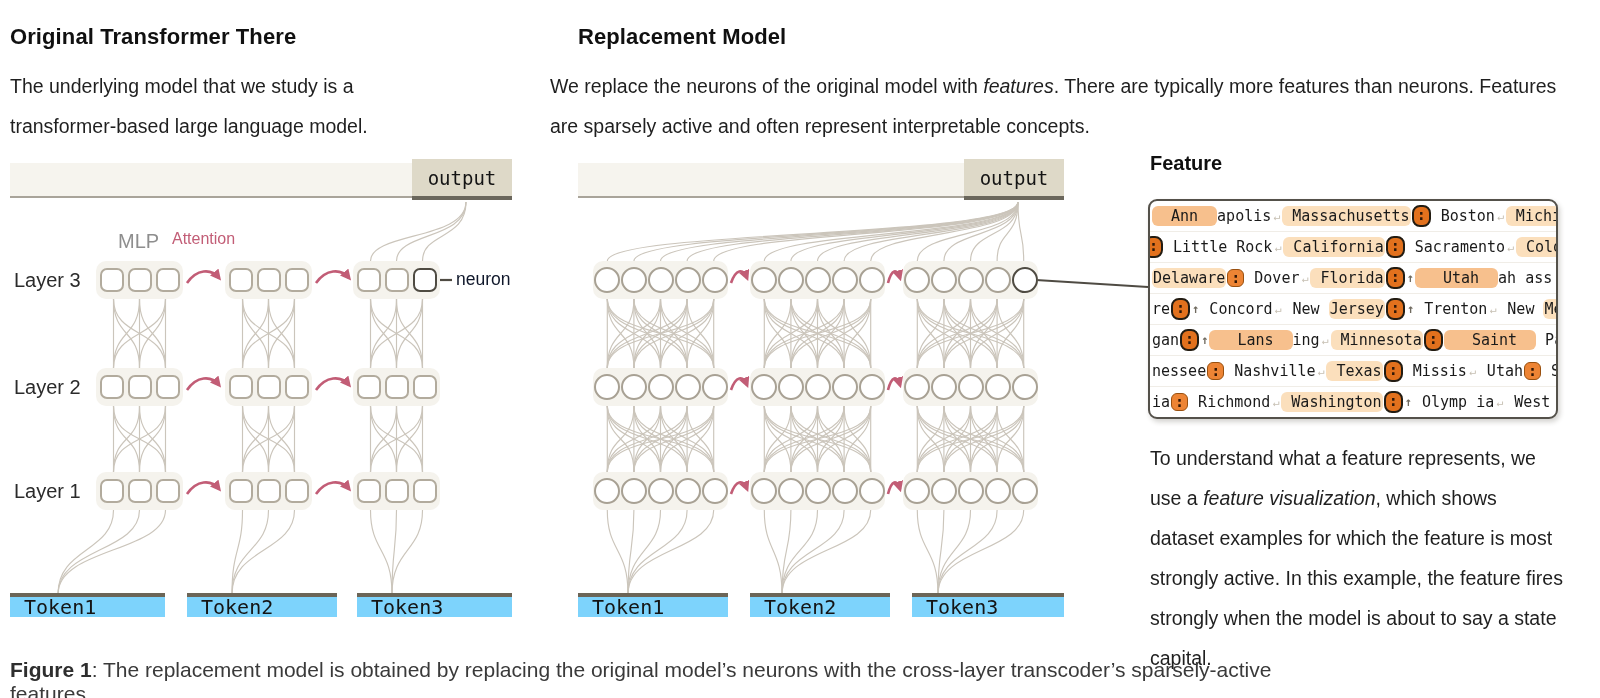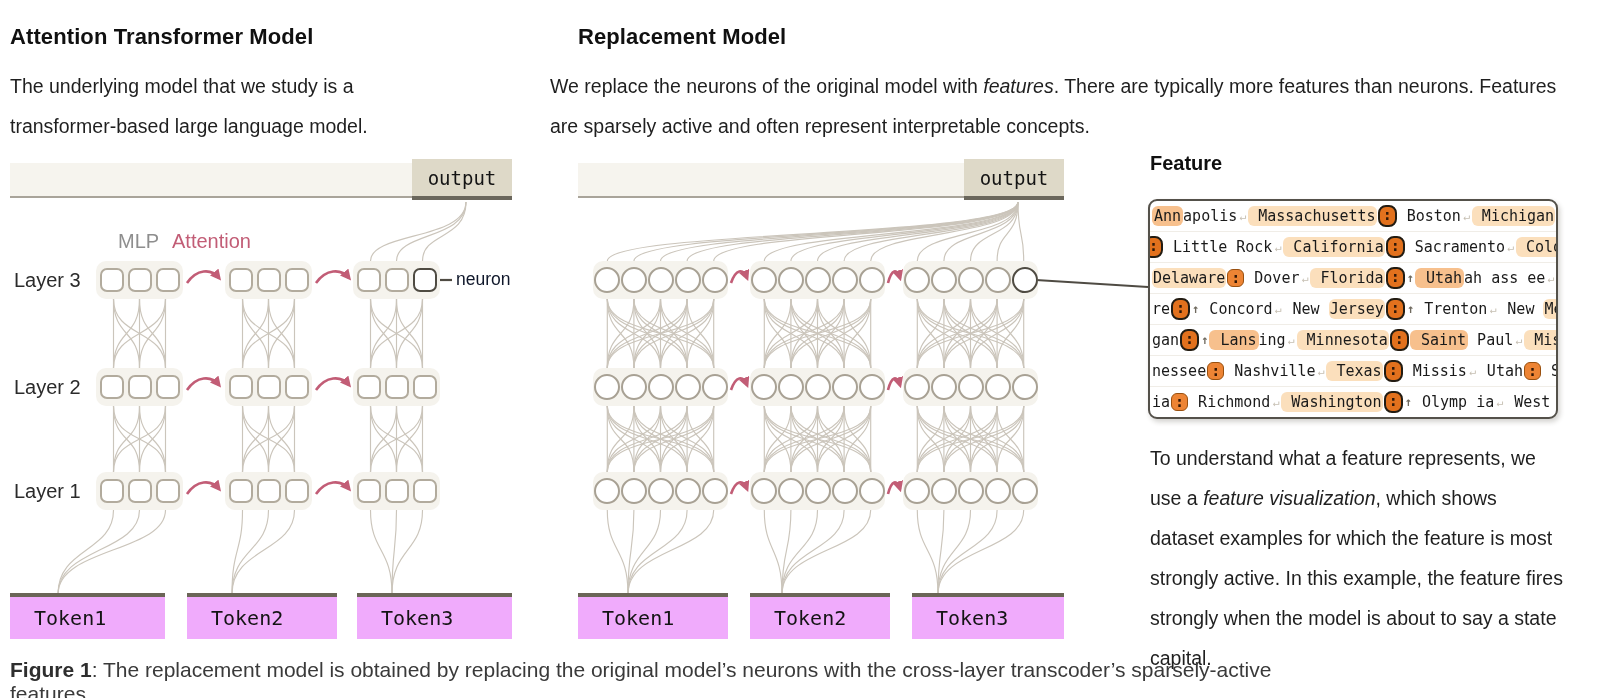--- a/index.html
+++ b/index.html
@@ -25,44 +25,44 @@
   .pill{position:absolute;background:#f5f3ed;border-radius:10px;display:flex;
         align-items:center;justify-content:center;z-index:1}
   .pill-l{gap:4px}
   .pill-r{gap:1px}
   .sq{width:24px;height:24px;background:#fff;border:2.5px solid #b2ab9d;border-radius:7px;box-sizing:border-box}
   .ci{width:26px;height:26px;background:#fff;border:2.5px solid #a8a194;border-radius:50%;box-sizing:border-box}
   .sq.hl,.ci.hl{border-color:#4f4b42}
 
   .lbl-layer{font-size:20px;color:#2b2b2b;z-index:2}
   .lbl-mlp{font-size:20px;color:#8e8e8e;z-index:2}
-  .lbl-att{font-size:20px;color:#c25d76;z-index:2}
+  .lbl-att{font-size:16px;color:#c25d76;z-index:2}
   .lbl-neuron{font-size:17.5px;color:#0f172a;z-index:2}
 
   .token{
-    top:593px;height:46px;background:#f0abfc;border-top:4px solid #6b6557;
-    display:flex;align-items:center;padding-left:24px;box-sizing:border-box;z-index:1;
+    top:593px;height:24px;background:#7dd3fc;border-top:4px solid #6b6557;
+    display:flex;align-items:center;padding-left:14px;box-sizing:border-box;z-index:1;
     font-family:"DejaVu Sans Mono",monospace;font-size:20px;color:#141414;
   }
 
   .fh{font-size:20px;font-weight:bold;color:#101010}
   .fpanel{
     width:406px;height:216px;background:#fff;border:2.5px solid #54514a;border-radius:9px;
     z-index:2;display:flex;flex-direction:column;overflow:hidden;
     box-shadow:2px 3px 5px rgba(60,55,40,.22);
   }
   .frow{
     flex:1;display:flex;align-items:center;white-space:pre;overflow:hidden;
     border-bottom:1.5px solid #f0ede7;padding:0 2px;
     font-family:"DejaVu Sans Mono",monospace;font-size:15px;color:#1a1a1a;
   }
   .frow:last-child{border-bottom:none}
   .frow span{display:inline-block}
   .sg-h1{background:#fbdfbc;border-radius:6px;padding:1px 1px}
-  .sg-h2{background:#f7c08d;border-radius:6px;padding:1px 2px}
+  .sg-h2{background:#f7c08d;border-radius:6px;padding:1px 19px}
   .sg-c1{background:#e2711d;border:2px solid #231c12;border-radius:8px;padding:0 3px;
          margin:0 1px;color:#2d1708;font-weight:bold;line-height:1.15}
   .sg-c2{background:#ed8434;border:1.5px solid #99500f;border-radius:6px;padding:0 3px;
          margin:0 1px;color:#311605;font-weight:bold;line-height:1.1}
   .sg-cut{margin-left:-8px}
   .sg-ret{color:#c6bfb2;font-size:11.5px;margin:0 2px}
   .sg-up{color:#6f6a5f;font-size:12px;font-weight:bold;margin:0 1px}
 
   .caption{font-size:21px;color:#3a3a3a}
   .cap-b{font-weight:bold;color:#2e2e2e}
@@ -332,21 +332,21 @@
     <path d="M731,390C735.8,376 743,375 747,385" class="aw"></path>
     <path d="M888,390C891.6,376 897,375 900,385" class="aw"></path>
     <path d="M187,494C196.6,480 211,479 219,489" class="aw"></path>
     <path d="M316,494C325.9,480 340.75,479 349,489" class="aw"></path>
     <path d="M731,494C735.8,480 743,479 747,489" class="aw"></path>
     <path d="M888,494C891.6,480 897,479 900,489" class="aw"></path>
     <path d="M434,280L452,280" class="cn"></path>
     <path d="M1036,280L1148,287" class="cn"></path>
   </svg>
 
-<div class="abs h-title" style="left:10px;top:24px">Attention Transformer Model</div>
+<div class="abs h-title" style="left:10px;top:24px">Original Transformer There</div>
 <div class="abs para" style="left:10px;top:66px;width:452px">The underlying model that we study is a transformer-based large language model.</div>
 
 <div class="abs h-title" style="left:578px;top:24px">Replacement Model</div>
 <div class="abs para" style="left:550px;top:66px;width:1008px"><span>We replace the neurons of the original model with </span><i>features</i><span>. There are typically more features than neurons. Features are sparsely active and often represent interpretable concepts.</span></div>
 
 <div class="abs iobar" style="left:10px;top:163px;width:502px"></div>
 <div class="abs outbox" style="left:412px;top:159px">output</div>
 <div class="abs iobar" style="left:578px;top:163px;width:486px"></div>
 <div class="abs outbox" style="left:964px;top:159px">output</div>
 

